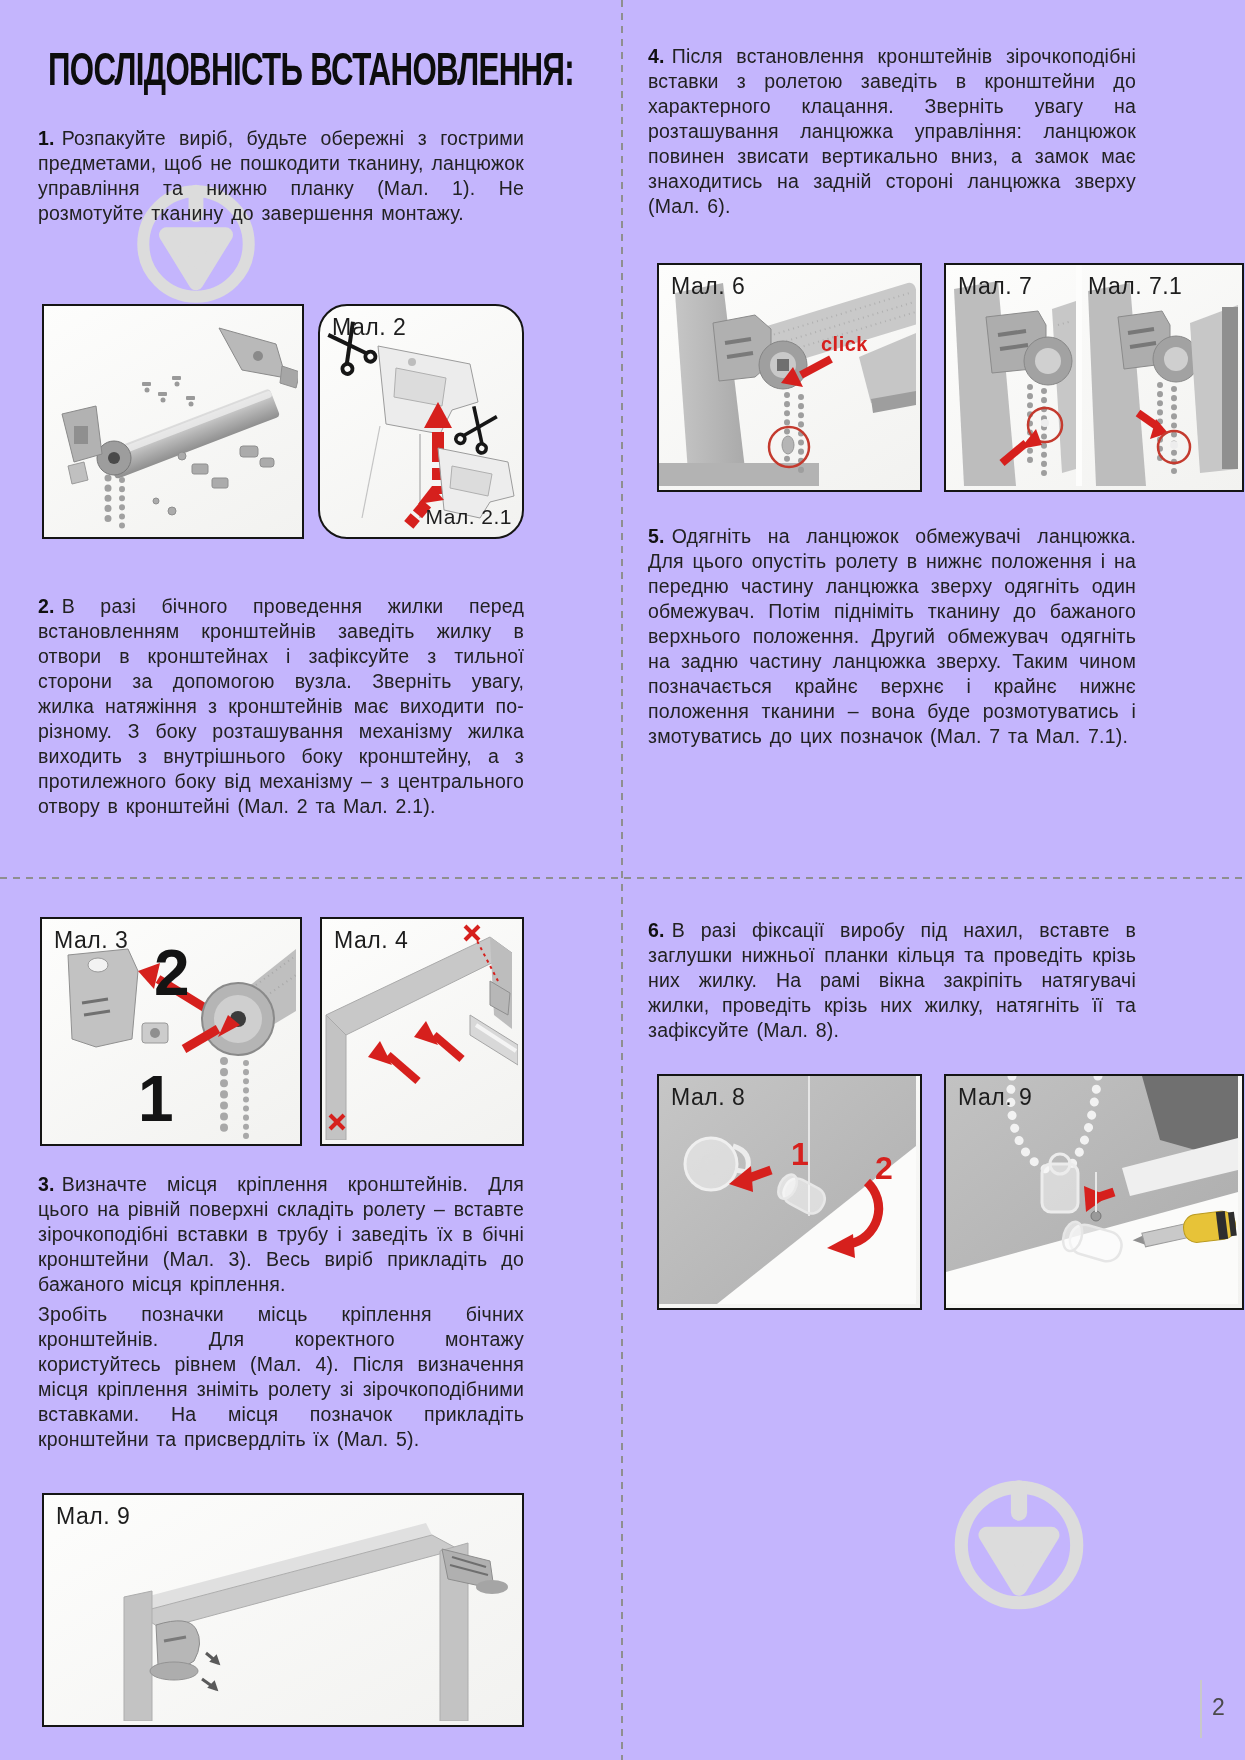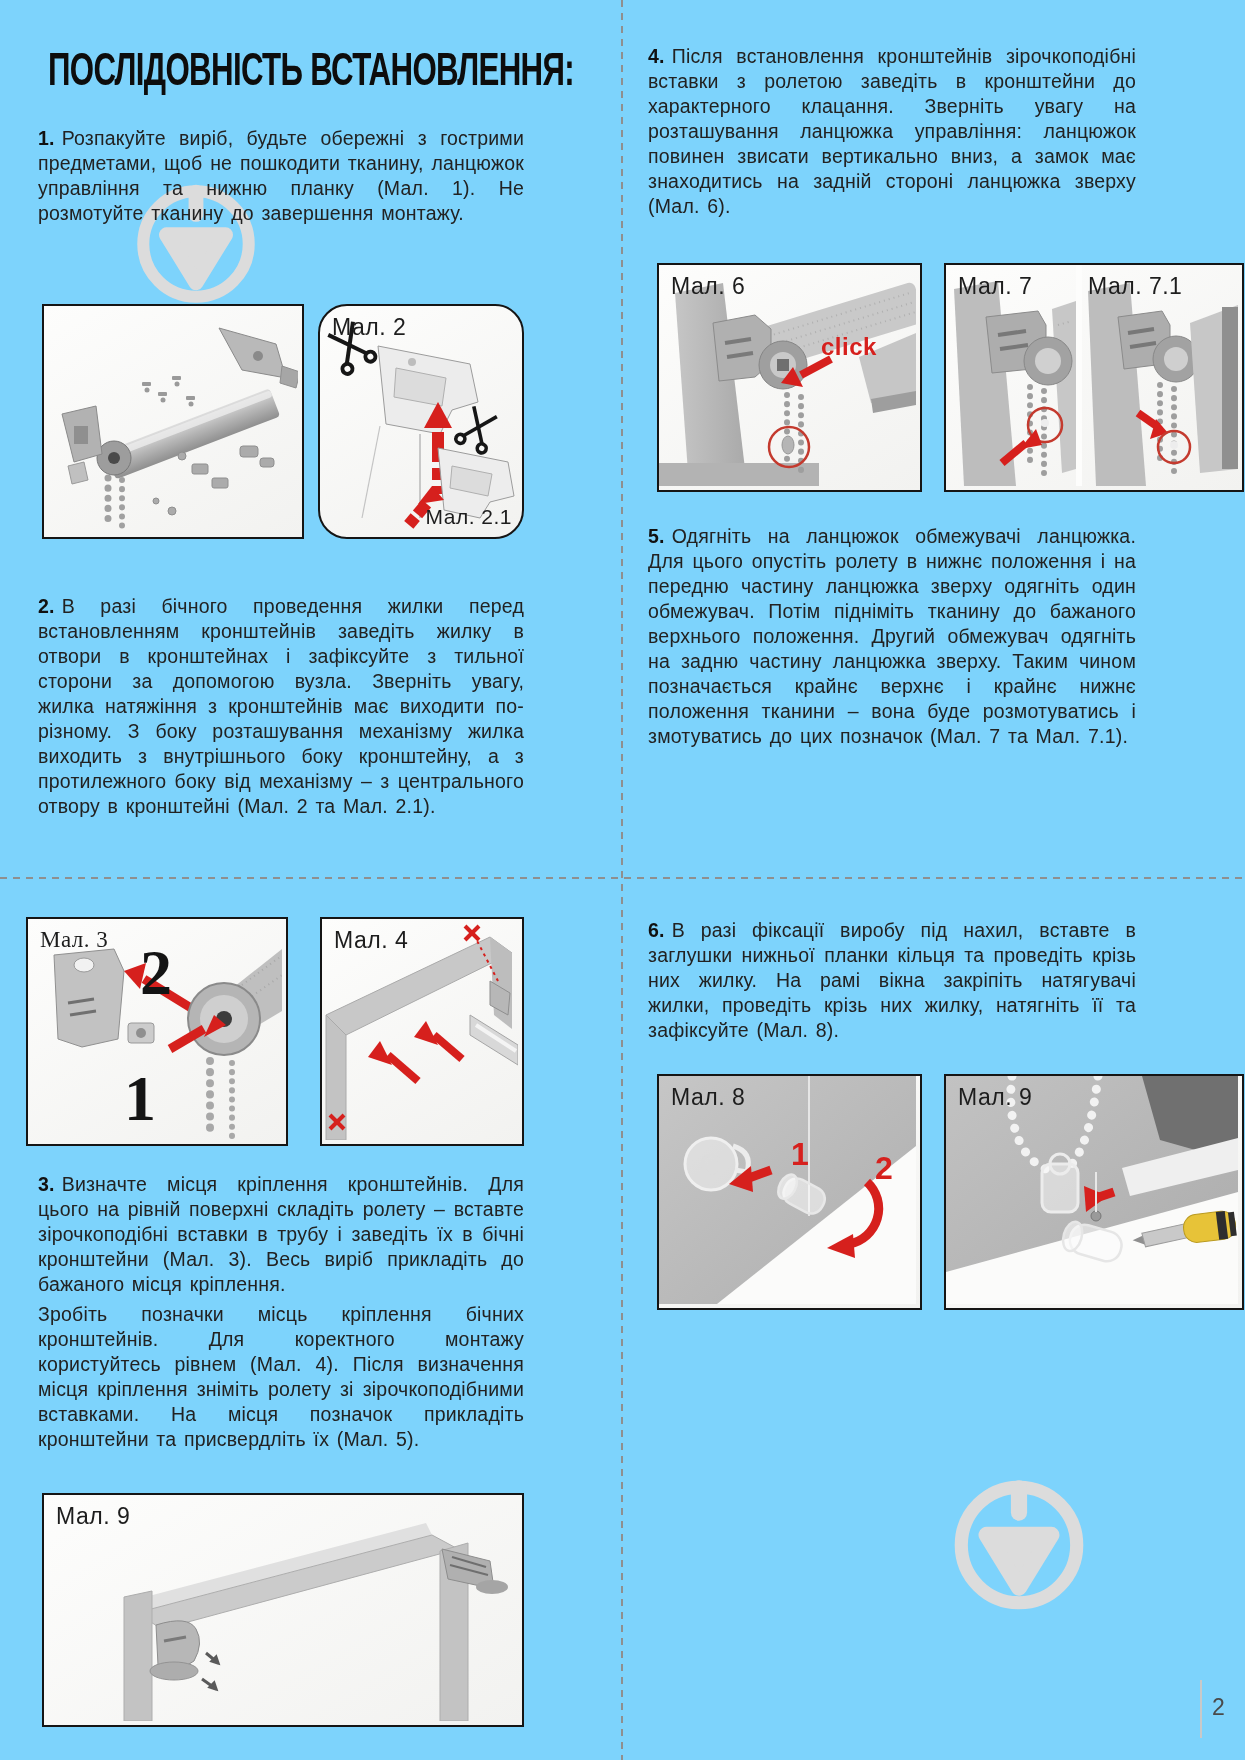--- a/index.html
+++ b/index.html
@@ -1,18 +1,18 @@
 <!DOCTYPE html>
 <html><head>
 <meta charset="utf-8">
 <style>
   html,body{margin:0;padding:0;background:#e9e9e7;}
   .page{
     position:relative;width:1245px;height:1760px;margin:0 auto;
-    background:#7dd3fc;overflow:hidden;
+    background:#c4b5fd;overflow:hidden;
     font-family:"Liberation Sans",sans-serif;color:#1c1c1c;
   }
   
   .divider-v{position:absolute;left:621px;top:0;width:2px;height:1760px;
     background:repeating-linear-gradient(to bottom,#8f8f8f 0 7px,transparent 7px 13px);}
   .divider-h{position:absolute;left:0;top:877px;height:2px;width:1245px;
     background:repeating-linear-gradient(to right,#8f8f8f 0 7px,transparent 7px 13px);}
   
   .watermark{position:absolute;z-index:0;}
   
@@ -28,21 +28,21 @@
   .p-right{left:648px;width:488px;}
   
   .fig{position:absolute;border:2px solid #151515;
     background:linear-gradient(150deg,#fdfdfc 0%,#f2f2f0 100%);z-index:2;}
   .fig svg{position:absolute;left:0;top:0;}
   .fig-label{position:absolute;left:12px;top:8px;font-size:23px;color:#1d1d1d;
     letter-spacing:.5px;z-index:3;text-align:center;}
   .fig-label.sub{left:auto;top:auto;right:10px;bottom:8px;font-size:21px;}
   .fig-marker{position:absolute;font-weight:800;color:#141414;z-index:3;line-height:1;}
   .fig-marker.red{color:#d6201d;}
-  .click-note{position:absolute;font-size:24px;font-weight:700;color:#d6201d;
+  .click-note{position:absolute;font-size:20px;font-weight:700;color:#d6201d;
     letter-spacing:.5px;z-index:3;}
   
   .pagenum-rule{position:absolute;left:1200px;top:1680px;width:2px;height:58px;background:#c9c9c9;}
   .pagenum{position:absolute;left:1212px;top:1694px;font-size:23px;color:#4a4a4a;}
 </style>
 </head>
 <body>
 
 <div class="page">
 
@@ -175,21 +175,21 @@
         <path d="M132,160 l40,8 -4,22 -38,-8 z" fill="#dcdcdc" stroke="#b0b0b0"></path>
       </g>
       <g fill="#d6201d">
         <polygon points="112,180 124,194 98,198"></polygon>
         <rect x="96" y="196" width="12" height="14" transform="rotate(40 102 203)"></rect>
         <rect x="86" y="210" width="12" height="10" transform="rotate(40 92 215)"></rect>
       </g>
     </svg>
   </div>
 
-  <div class="fig" style="left:26px;top:917px;width:258px;height:225px;font-family:Liberation Serif, serif;">
+  <div class="fig" style="left:40px;top:917px;width:258px;height:225px;">
     <span class="fig-label">Мал. 3</span>
     <span class="fig-marker" style="left:112px;top:22px;font-size:64px;">2</span>
     <span class="fig-marker" style="left:96px;top:148px;font-size:64px;">1</span>
     <svg width="254" height="221" viewBox="0 0 254 221">
       <g>
         <path d="M26,36 L86,30 L96,52 L90,120 L54,128 L30,120 Z" fill="#c2c2c2" stroke="#909090"></path>
         <ellipse cx="56" cy="46" rx="10" ry="7" fill="#f2f2f2" stroke="#9a9a9a"></ellipse>
         <line x1="40" y1="84" x2="66" y2="80" stroke="#707070" stroke-width="3"></line>
         <line x1="42" y1="96" x2="68" y2="92" stroke="#707070" stroke-width="3"></line>
       </g>

